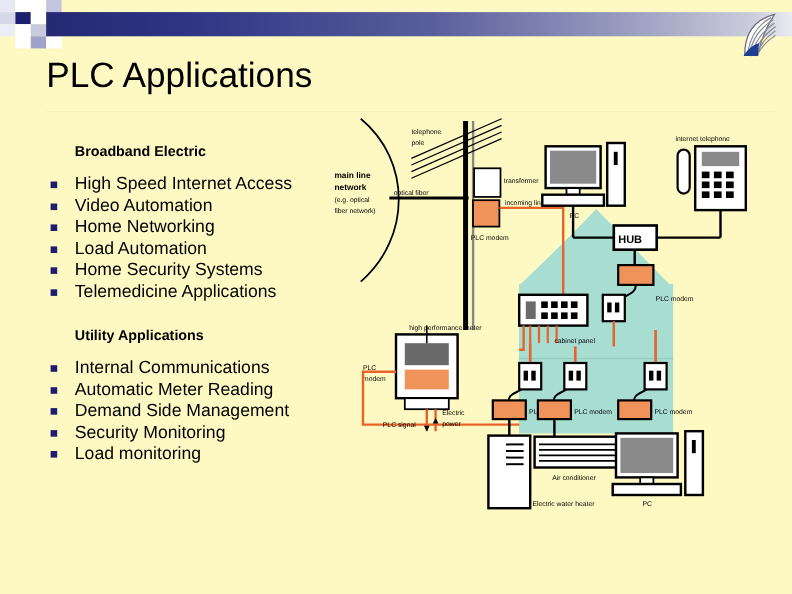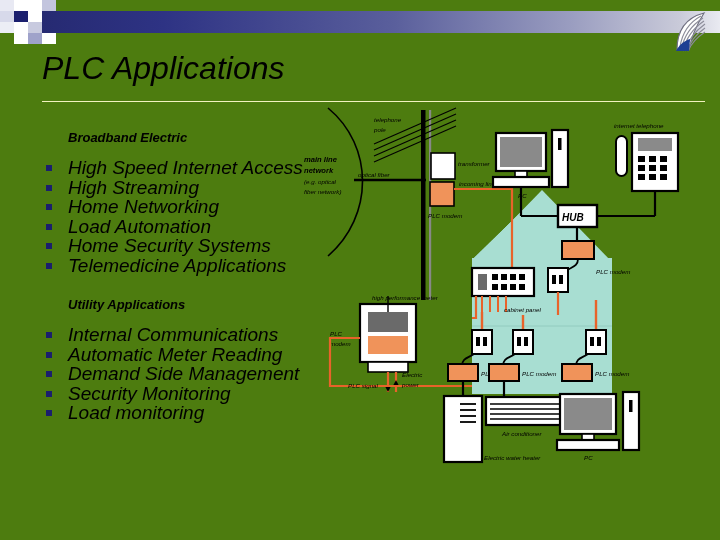--- a/index.html
+++ b/index.html
@@ -8,23 +8,22 @@
     padding: 0;
     background: #ffffff;
   }
   body {
     font-family: "Liberation Sans", sans-serif;
   }
   #slide {
     position: relative;
     width: 720px;
     height: 540px;
-    background: #4d7c0f;
+    background: #fef9c3;
     overflow: hidden;
-    font-style: italic;
   }
 
   
   .band-bar {
     position: absolute;
     left: 42px;
     top: 11px;
     width: 678px;
     height: 22px;
     background: linear-gradient(to right, #262a72 0%, #2e3384 18%, #5a5f9c 52%, #9a9dc0 78%, #c9cad9 94%, #e9eaf1 100%);
@@ -77,21 +76,21 @@
     color: #000000;
     margin-left: 28px;
     margin-bottom: 13px;
     white-space: nowrap;
   }
   .sec-head.second { margin-top: 22px; }
   ul.blist { list-style: none; margin: 0; padding: 0; }
   ul.blist li {
     position: relative;
     padding-left: 28px;
-    font-size: 19px;
+    font-size: 16px;
     line-height: 19.5px;
     color: #000000;
     white-space: nowrap;
   }
   ul.blist li .bullet {
     position: absolute;
     left: 6px;
     top: 7px;
     width: 6px; height: 6px;
     background: #1b1f6e;
@@ -144,21 +143,21 @@
     </svg>
   </div>
 
   <div class="title">PLC Applications</div>
   <div class="title-rule"></div>
 
   <div class="body-block">
     <div class="sec-head">Broadband Electric</div>
     <ul class="blist">
       <li><span class="bullet"></span><span>High Speed Internet Access</span></li>
-      <li><span class="bullet"></span><span>High Streaming</span></li>
+      <li><span class="bullet"></span><span>Video Automation</span></li>
       <li><span class="bullet"></span><span>Home Networking</span></li>
       <li><span class="bullet"></span><span>Load Automation</span></li>
       <li><span class="bullet"></span><span>Home Security Systems</span></li>
       <li><span class="bullet"></span><span>Telemedicine Applications</span></li>
     </ul>
 
     <div class="sec-head second">Utility Applications</div>
     <ul class="blist">
       <li><span class="bullet"></span><span>Internal Communications</span></li>
       <li><span class="bullet"></span><span>Automatic Meter Reading</span></li>

